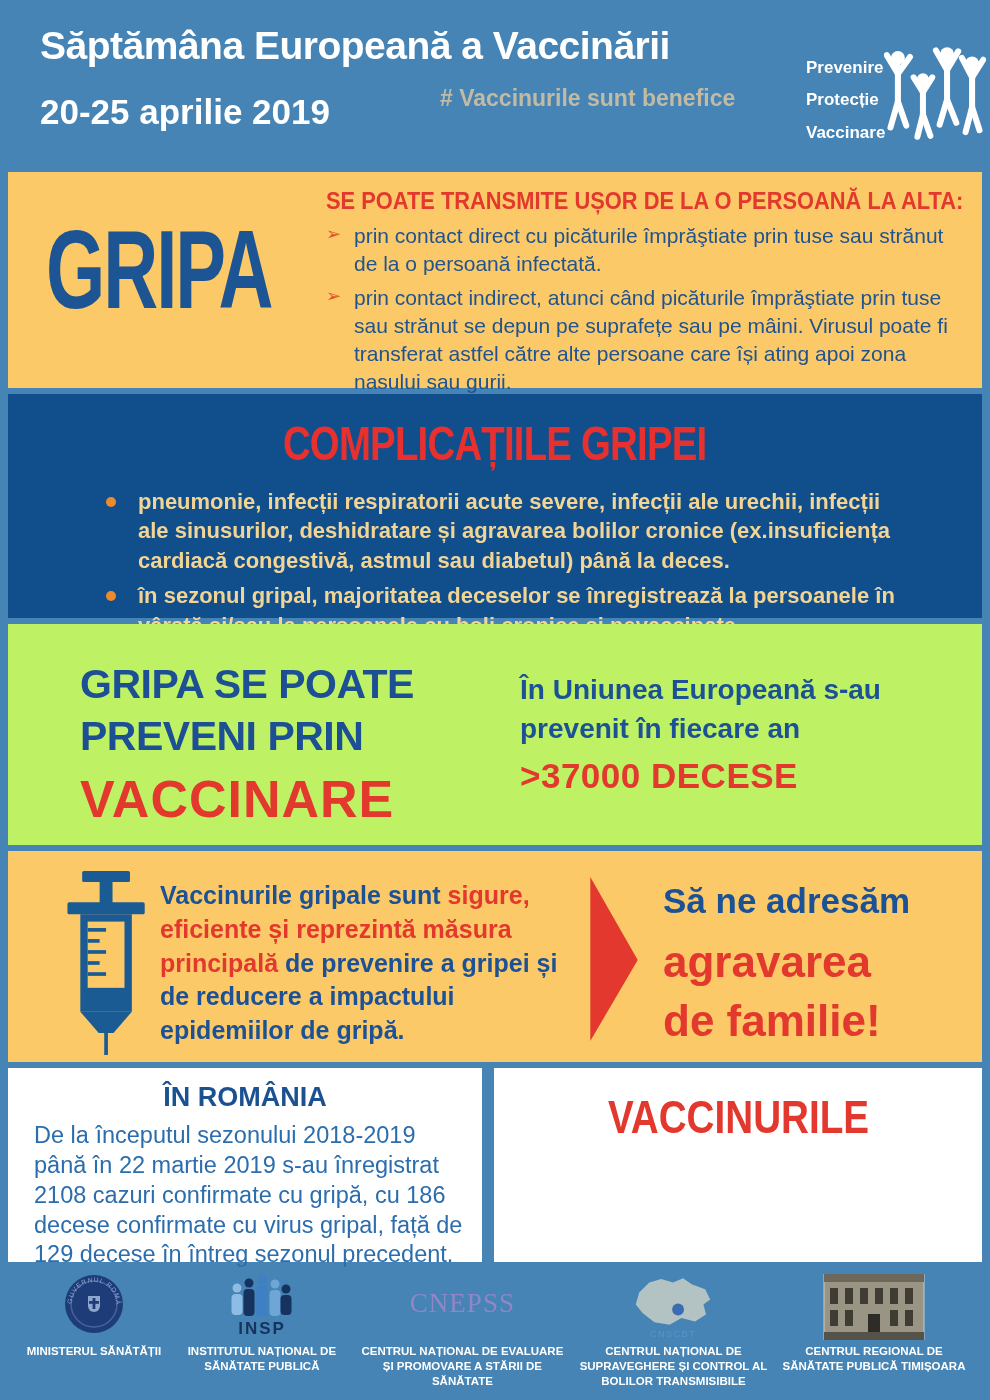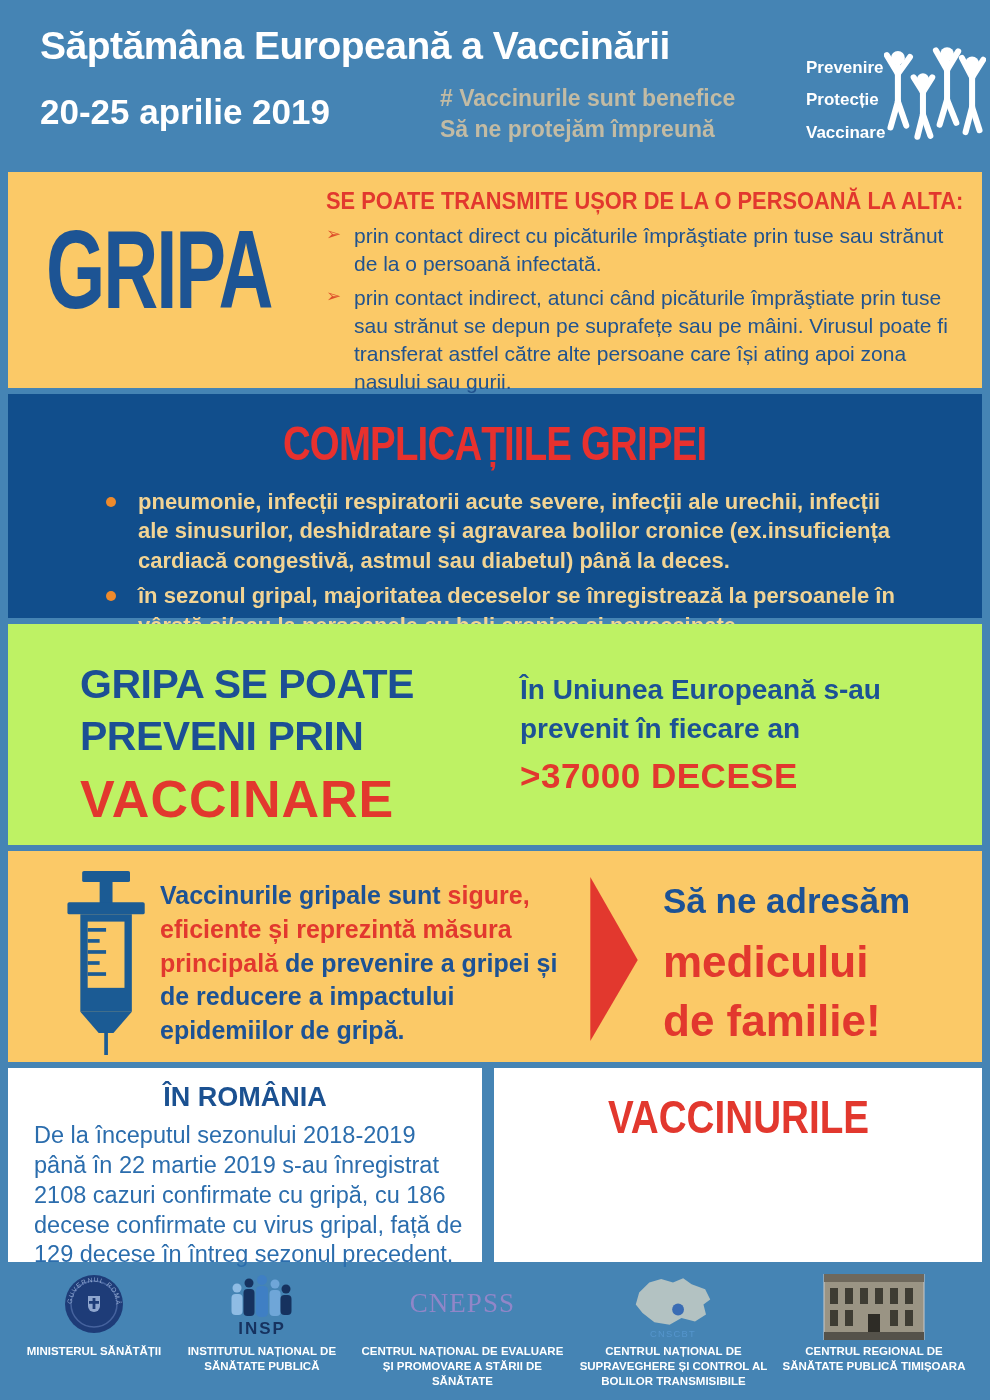--- a/index.html
+++ b/index.html
@@ -81,21 +81,20 @@
 </head>
 <body>
 
 <div class="poster">
 
   <div class="header">
     <div class="header-title">Săptămâna Europeană a Vaccinării</div>
     <div class="header-date">20-25 aprilie 2019</div>
     <div class="hashtag">
       <div># Vaccinurile sunt benefice</div>
-      <div>Să ne protejăm împreună</div>
     </div>
     <div class="who-words">
       <div>Prevenire</div>
       <div>Protecție</div>
       <div>Vaccinare</div>
     </div>
     <div class="who-figures">
       <svg width="102" height="122" viewBox="0 0 110 122">
         <g stroke="#FFFFFF" stroke-width="6.5" stroke-linecap="round" fill="none">
           <path d="M15,30 L15,68"></path>
@@ -185,21 +184,21 @@
     <div class="vax-text">
       <span class="seg-blue">Vaccinurile gripale sunt </span><span class="seg-red">sigure, eficiente și reprezintă măsura principală</span><span class="seg-blue"> de prevenire a gripei și de reducere a impactului epidemiilor de gripă.</span>
     </div>
     <div class="big-arrow">
       <svg width="50" height="164" viewBox="0 0 50 166">
         <polygon points="0,0 48,84 0,166" fill="#E2382E"></polygon>
       </svg>
     </div>
     <div class="cta">
       <div class="cta-1">Să ne adresăm</div>
-      <div class="cta-2">medicului</div>
+      <div class="cta-2">agravarea</div>
       <div class="cta-3">de familie!</div>
     </div>
   </section>
 
   <div class="row5">
     <section class="box box-ro">
       <h3 class="ro-head">ÎN ROMÂNIA</h3>
       <p class="ro-body">De la începutul sezonului 2018-2019 până în 22 martie 2019 s-au înregistrat 2108 cazuri confirmate cu gripă, cu 186 decese confirmate cu virus gripal, față de 129 decese în întreg sezonul precedent.</p>
     </section>
     <section class="box box-vax">

